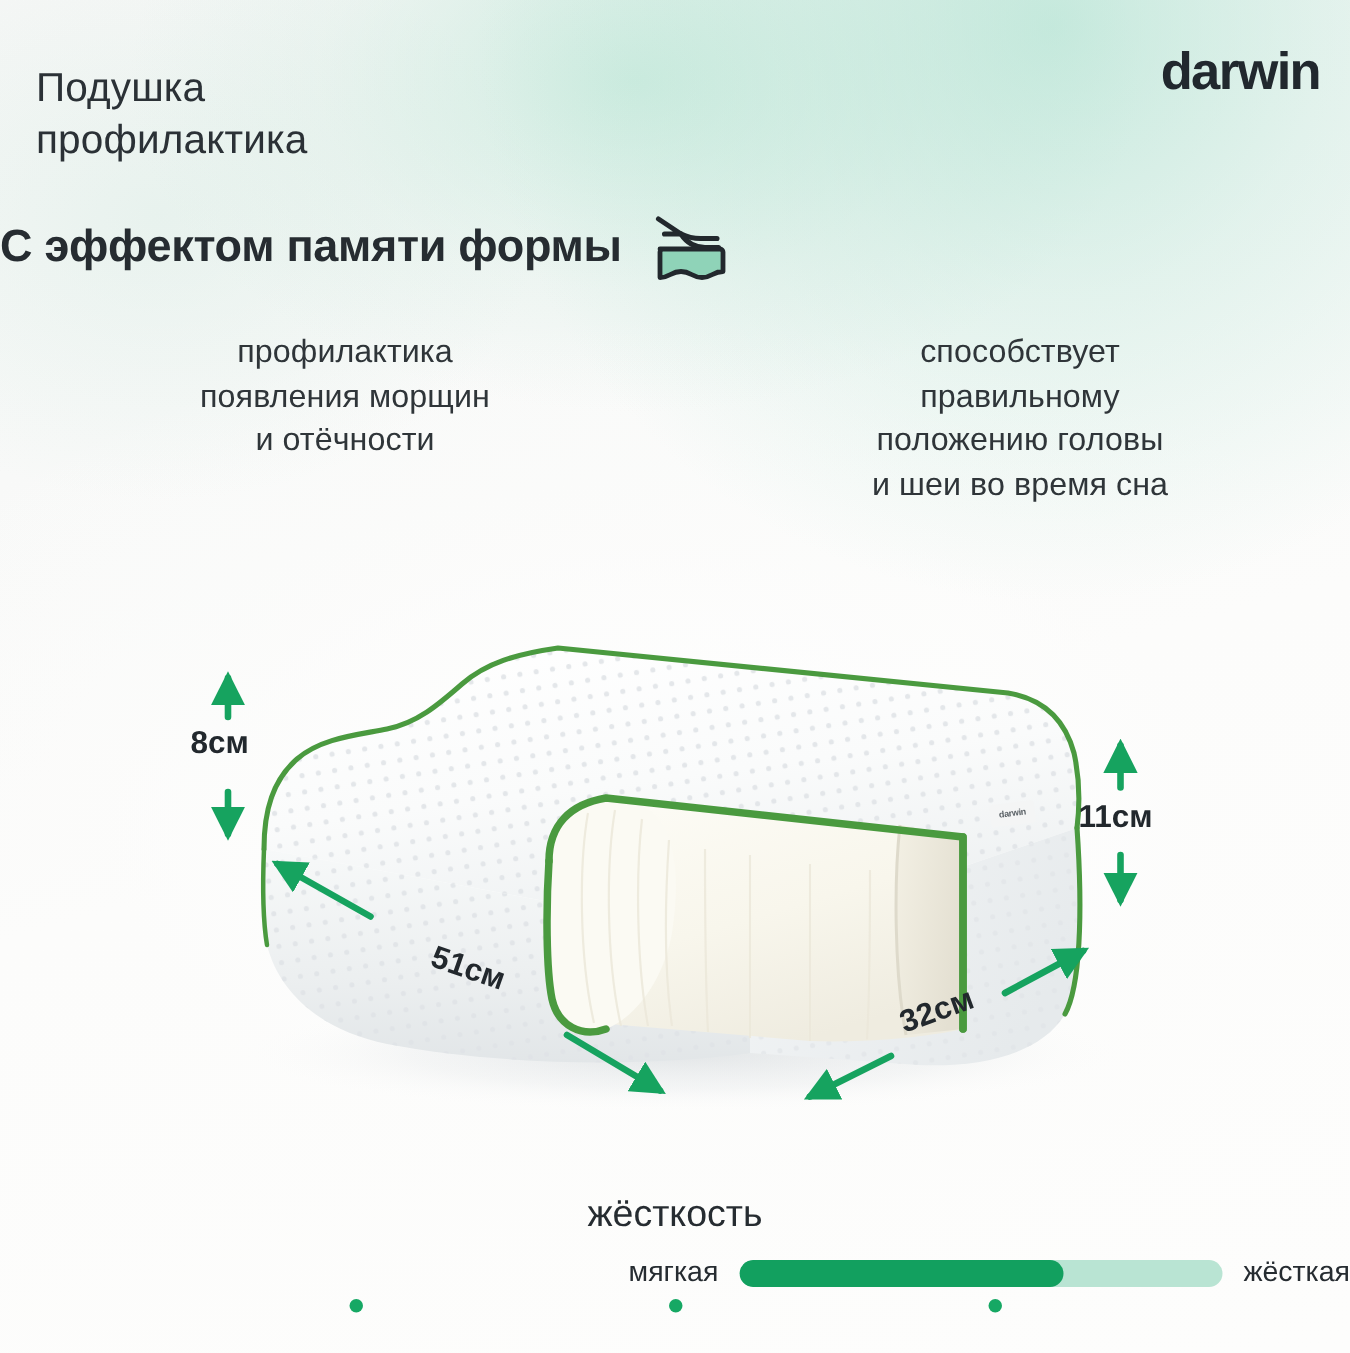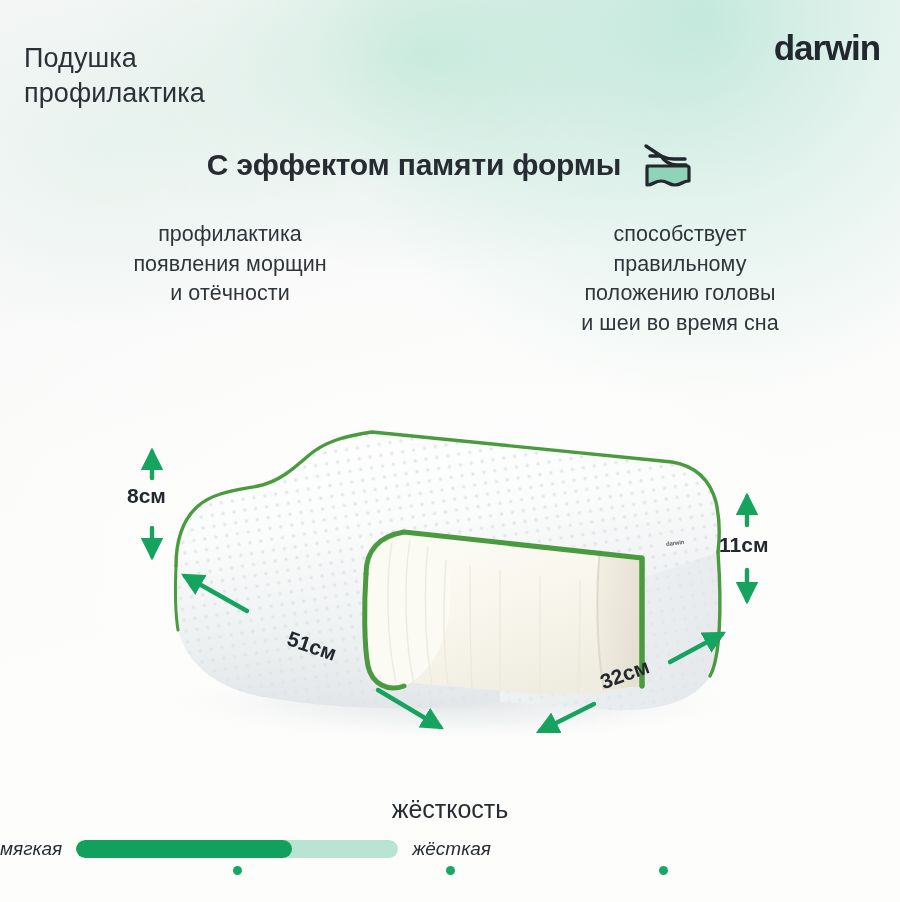--- a/index.html
+++ b/index.html
@@ -72,21 +72,20 @@
     z-index: 20;
   }
 
   
   .headline-row {
     position: absolute;
     left: 0; top: 143px;
     width: 900px;
     display: flex;
     align-items: center;
-    justify-content: center;
     gap: 20px;
     z-index: 20;
   }
   .headline {
     font-size: 30px;
     font-weight: 700;
     color: #262c31;
     letter-spacing: -0.2px;
   }
   .headline-icon { width: 52px; height: 44px; display: block; }
@@ -142,24 +141,23 @@
     font-size: 25px;
     color: #262c31;
     z-index: 20;
   }
   .firmness-row {
     position: absolute;
     left: 0; top: 838px;
     width: 900px;
     display: flex;
     align-items: center;
-    justify-content: flex-start;
+    justify-content: flex-end;
     gap: 14px;
     z-index: 20;
-    font-style: italic;
   }
   .firmness-label {
     font-size: 19px;
     color: #262c31;
     white-space: nowrap;
   }
   .firmness-track {
     position: relative;
     width: 322px;
     height: 18px;

